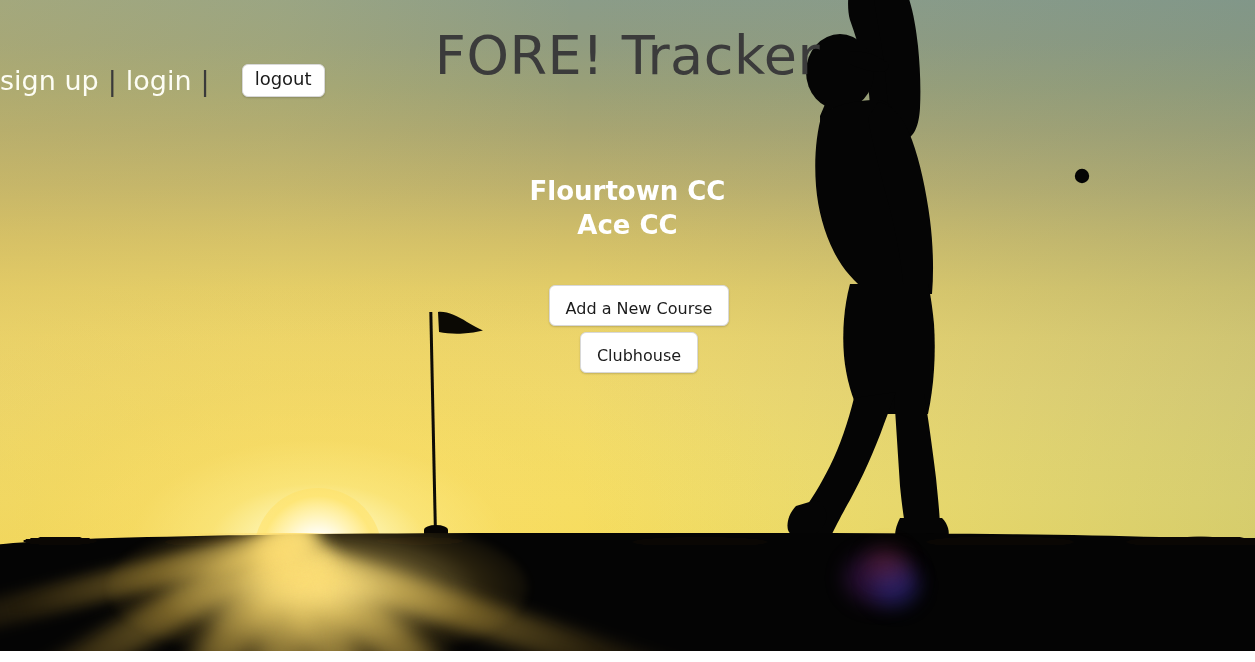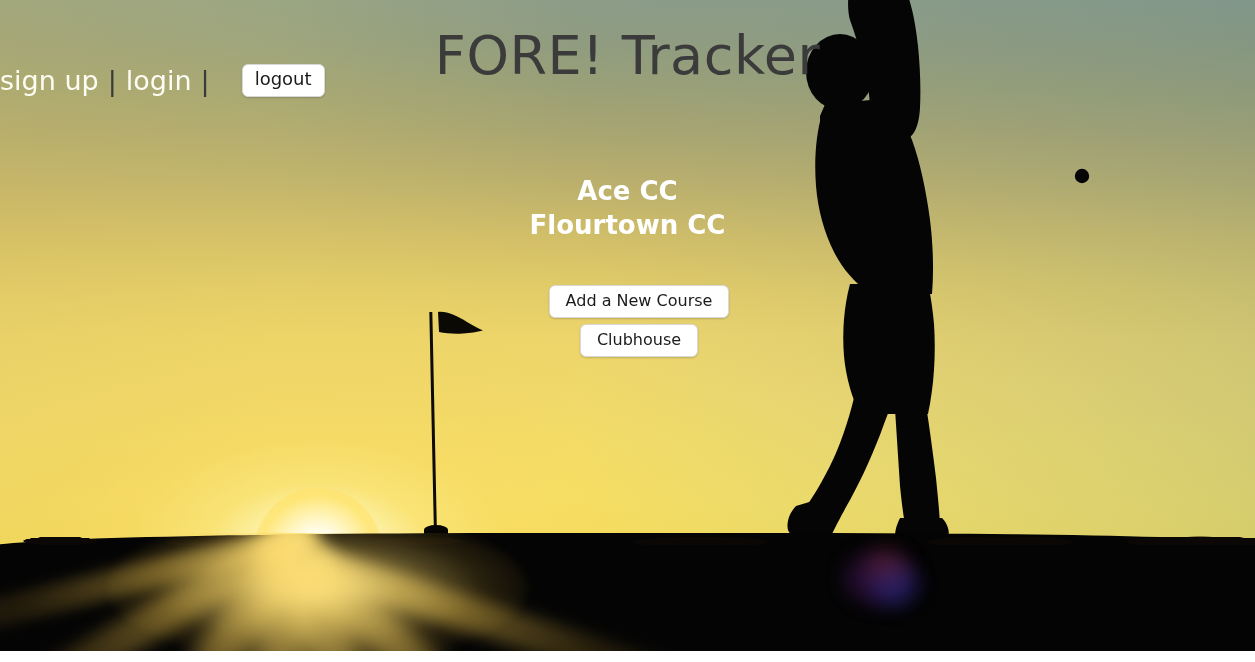--- a/index.html
+++ b/index.html
@@ -289,21 +289,21 @@
     position: absolute;
     left: 0; right: 0;
     top: 285px;
     display: flex;
     flex-direction: column;
     align-items: center;
     gap: 6px;
   }
   .btn-action {
     font-size: 16px;
-    padding: 5px 16px 7px;
+    padding: 13px 16px 7px;
     line-height: 1.2;
   }
 </style>
 </head>
 <body>
 
 <div id="page">
 
   <div class="bg-photo">
     <div class="sky"></div>
@@ -417,22 +417,22 @@
     <nav class="authbar">
       <a class="auth-link">sign up</a>
       <span class="auth-sep">|</span>
       <a class="auth-link">login</a>
       <span class="auth-sep">|</span>
       <button class="btn btn-logout">logout</button>
     </nav>
 
 
     <ul class="course-list">
+      <li class="course-item">Flourtown CC</li>
       <li class="course-item">Ace CC</li>
-      <li class="course-item">Flourtown CC</li>
     </ul>
 
     <div class="actions">
       <button class="btn btn-action">Add a New Course</button>
       <button class="btn btn-action">Clubhouse</button>
     </div>
 
   </div>
 </div>
 

